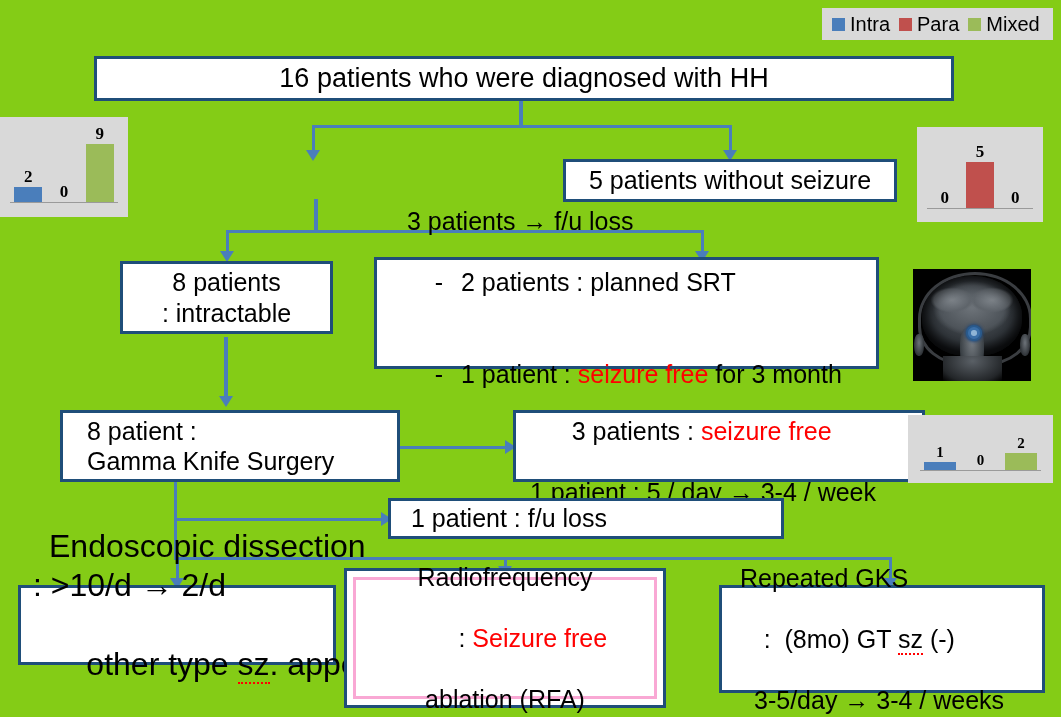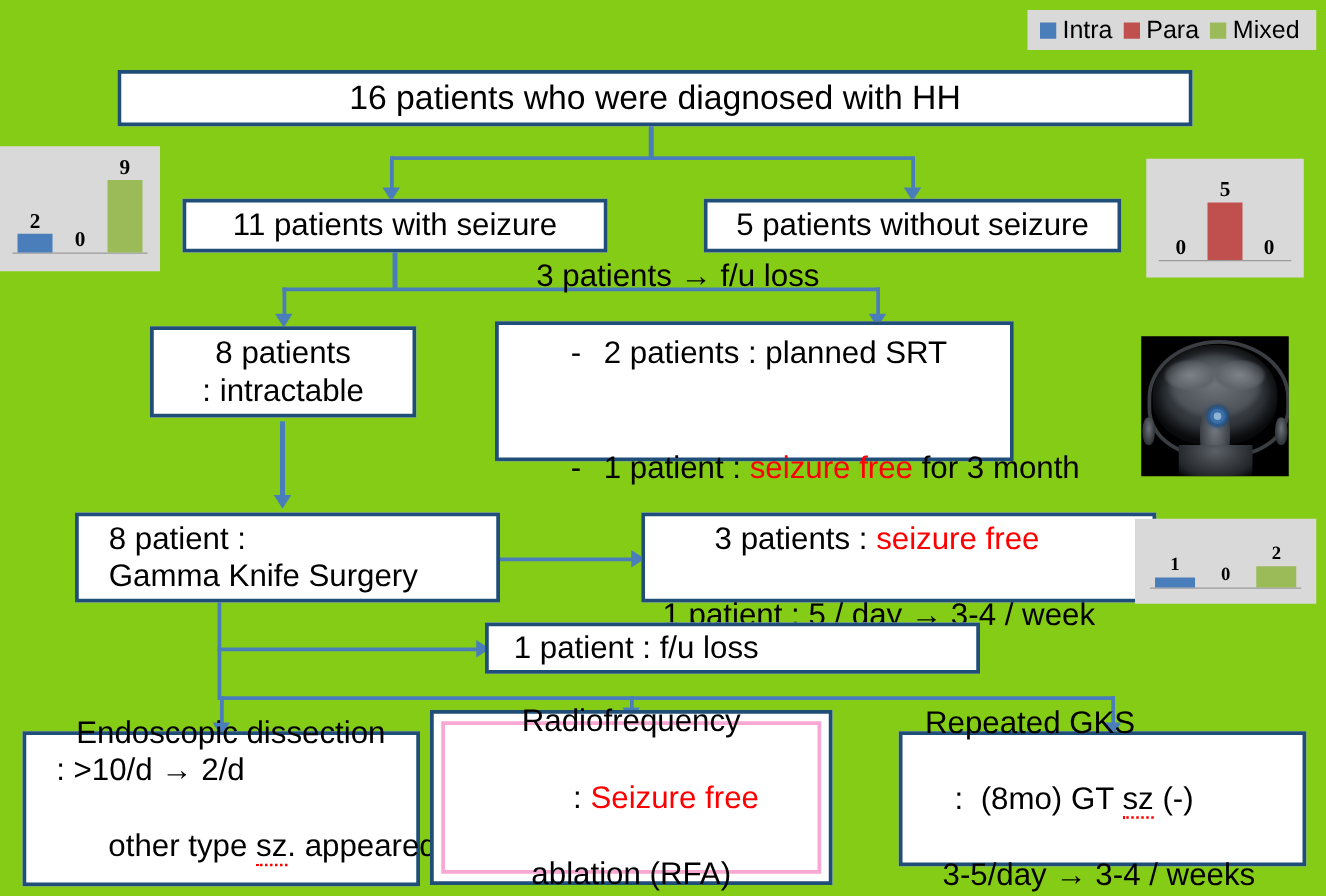--- a/index.html
+++ b/index.html
@@ -234,34 +234,31 @@
   <div class="conn" style="left:504px; top:557px; width:3px; height:13px;"></div>
   <div class="conn" style="left:889px; top:557px; width:3px; height:25px;"></div>
   <div class="arrow-down" style="left:170px; top:578px;"></div>
   <div class="arrow-down" style="left:498px; top:566px;"></div>
   <div class="arrow-down" style="left:883px; top:578px;"></div>
 
   <div class="box center" style="left:94px; top:56px; width:860px; height:45px; font-size:27px;">
     <span class="line">16 patients who were diagnosed with HH</span>
   </div>
 
-  <div class="box center" style="left:146px; top:159px; width:340px; height:43px; font-size:25px;">
-    <span class="line">11 patients with seizure</span>
-  </div>
 
   <div class="box center" style="left:563px; top:159px; width:334px; height:43px; font-size:25px;">
     <span class="line">5 patients without seizure</span>
   </div>
 
   <div class="box center" style="left:120px; top:261px; width:213px; height:73px; font-size:25px;">
     <span class="line">8 patients</span>
     <span class="line">: intractable</span>
   </div>
 
-  <div class="box left" style="left:396px; top:257px; width:415px; height:112px; font-size:25px; padding-left:16px;">
+  <div class="box left" style="left:374px; top:257px; width:505px; height:112px; font-size:25px; padding-left:16px;">
     <span class="line" style="padding-left:14px;">3 patients → f/u loss</span>
     <span class="line">
       <span>-</span><span style="display:inline-block;width:18px"></span><span>2 patients : planned SRT</span>
     </span>
     <span class="line">
       <span>-</span><span style="display:inline-block;width:18px"></span><span>1 patient : </span><span class="red">seizure free</span><span> for 3 month</span>
     </span>
   </div>
 
   <div class="box left" style="left:60px; top:410px; width:340px; height:72px; font-size:25px; padding-left:24px;">
@@ -273,21 +270,21 @@
     <span class="line">
       <span>3 patients : </span><span class="red">seizure free</span>
     </span>
     <span class="line">1 patient : 5 / day → 3-4 / week</span>
   </div>
 
   <div class="box left" style="left:388px; top:498px; width:396px; height:41px; font-size:25px; padding-left:20px;">
     <span class="line">1 patient : f/u loss</span>
   </div>
 
-  <div class="box left" style="left:18px; top:585px; width:318px; height:124px; font-size:25px; padding-left:24px;">
+  <div class="box left" style="left:18px; top:585px; width:318px; height:80px; font-size:32px; padding-left:12px;">
     <span class="line" style="padding-left:16px;">Endoscopic dissection</span>
     <span class="line">: &gt;10/d → 2/d</span>
     <span class="line">
       <span>other type </span><span class="sp">sz</span><span>. appeared</span>
     </span>
   </div>
 
   <div class="box center" style="left:344px; top:568px; width:322px; height:140px; border-width:3px; padding:6px;">
     <div class="box center" style="position:relative; left:0; top:0; width:100%; height:100%; border:3px solid #f9a8d4; font-size:25px;">
       <span class="line">Radiofrequency</span>

